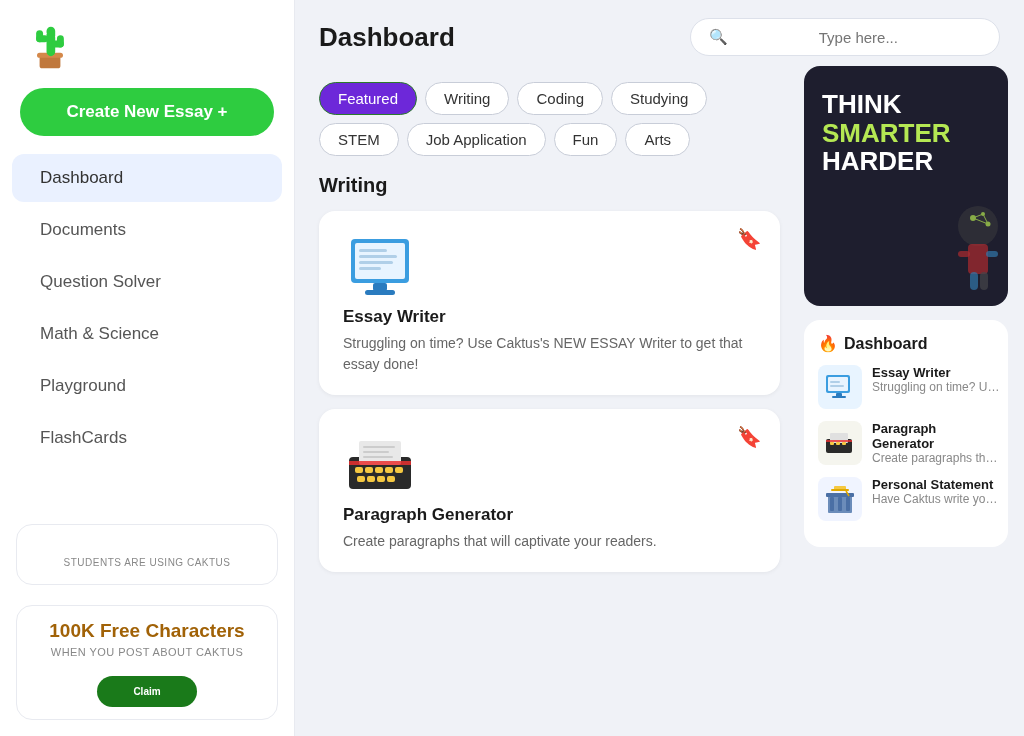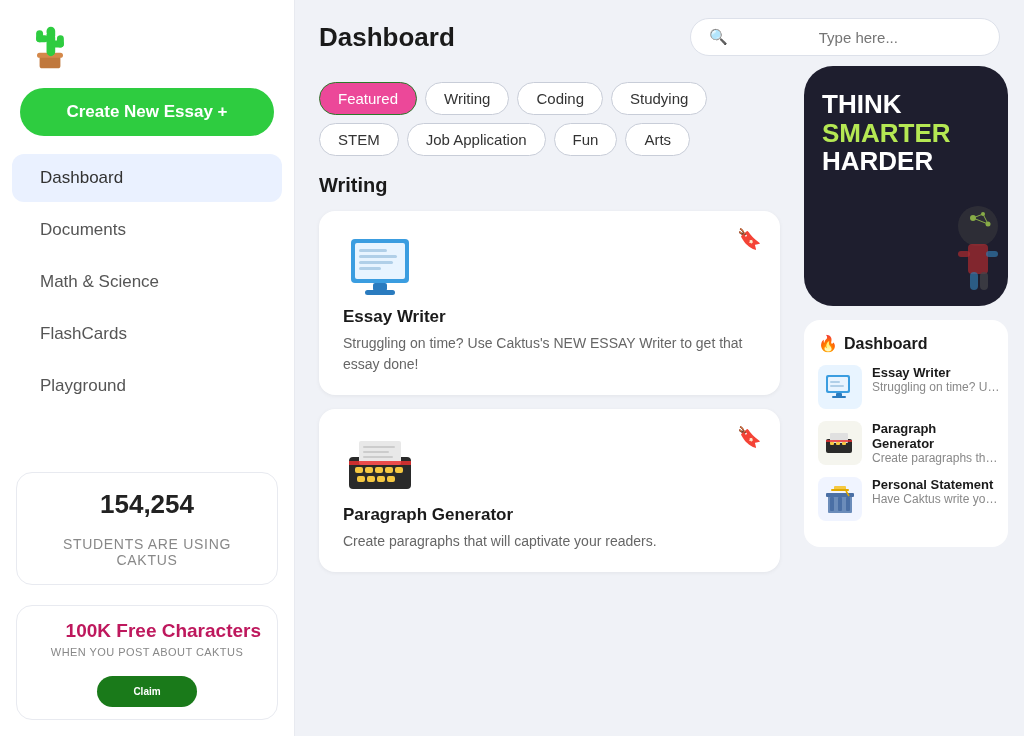--- a/index.html
+++ b/index.html
@@ -67,38 +67,37 @@
       border-radius: 16px;
       padding: 16px;
       text-align: center;
     }
     .stats-number {
       font-size: 26px;
       font-weight: 700;
       color: #222;
     }
     .stats-label {
-      font-size: 14px;
+      font-size: 10px;
       color: #888;
       letter-spacing: 0.05em;
       margin-top: 16px;
     }
     .sidebar-promo {
       margin: 10px 16px 16px 16px;
       border: 1.5px solid #e8eaf0;
       border-radius: 16px;
       padding: 14px 16px 12px 16px;
       text-align: center;
     }
     .promo-title {
       font-size: 19px;
       font-weight: 700;
-      color: #be185d;
+      color: #a16207;
       margin-bottom: 4px;
-      text-align: right;
     }
     .promo-sub {
       font-size: 11px;
       color: #888;
       letter-spacing: 0.04em;
       margin-bottom: 18px;
     }
     .claim-btn {
       background: #1a7a1a;
       color: #fff;
@@ -177,21 +176,21 @@
       border: 1.8px solid #c8cdd8;
       border-radius: 24px;
       padding: 7px 18px;
       font-size: 15px;
       color: #333;
       cursor: pointer;
       background: #fff;
       font-weight: 500;
     }
     .tag.active {
-      background: #ec4899;
+      background: #6d28d9;
       color: #fff;
       border-color: #2b7a2b;
     }
     .section-title {
       font-size: 20px;
       font-weight: 700;
       color: #1a1a1a;
       margin-bottom: 14px;
     }
     .cards-list {
@@ -231,21 +230,21 @@
       width: 220px;
       min-width: 220px;
       overflow-y: auto;
       padding: 0 16px 16px 0;
       display: flex;
       flex-direction: column;
       gap: 14px;
     }
     .promo-banner {
       background: #1e1e2e;
-      border-radius: 29px;
+      border-radius: 16px;
       padding: 24px 18px 18px 18px;
       color: #fff;
       min-height: 240px;
       position: relative;
       overflow: hidden;
     }
     .promo-banner-text1 {
       font-size: 26px;
       font-weight: 900;
       color: #fff;
@@ -338,27 +337,27 @@
       <line x1="26" y1="18" x2="22" y2="15" stroke="#fff" stroke-width="1.2"></line>
       <line x1="36" y1="22" x2="40" y2="19" stroke="#fff" stroke-width="1.2"></line>
     </svg>
   </div>
 
   <button class="create-btn">Create New Essay +</button>
 
   <nav class="nav-items">
     <div class="nav-item active">Dashboard</div>
     <div class="nav-item">Documents</div>
+    <div class="nav-item">Question Solver</div>
     <div class="nav-item">Math &amp; Science</div>
+    <div class="nav-item">Playground</div>
     <div class="nav-item">FlashCards</div>
-    <div class="nav-item">Playground</div>
   </nav>
 
   <div class="sidebar-stats">
-    <div class="stats-number">154,254</div>
     <div class="stats-label">STUDENTS ARE USING CAKTUS</div>
   </div>
 
   <div class="sidebar-promo">
     <div class="promo-title">100K Free Characters</div>
     <div class="promo-sub">WHEN YOU POST ABOUT CAKTUS</div>
     <button class="claim-btn">Claim</button>
   </div>
 </div>
 

